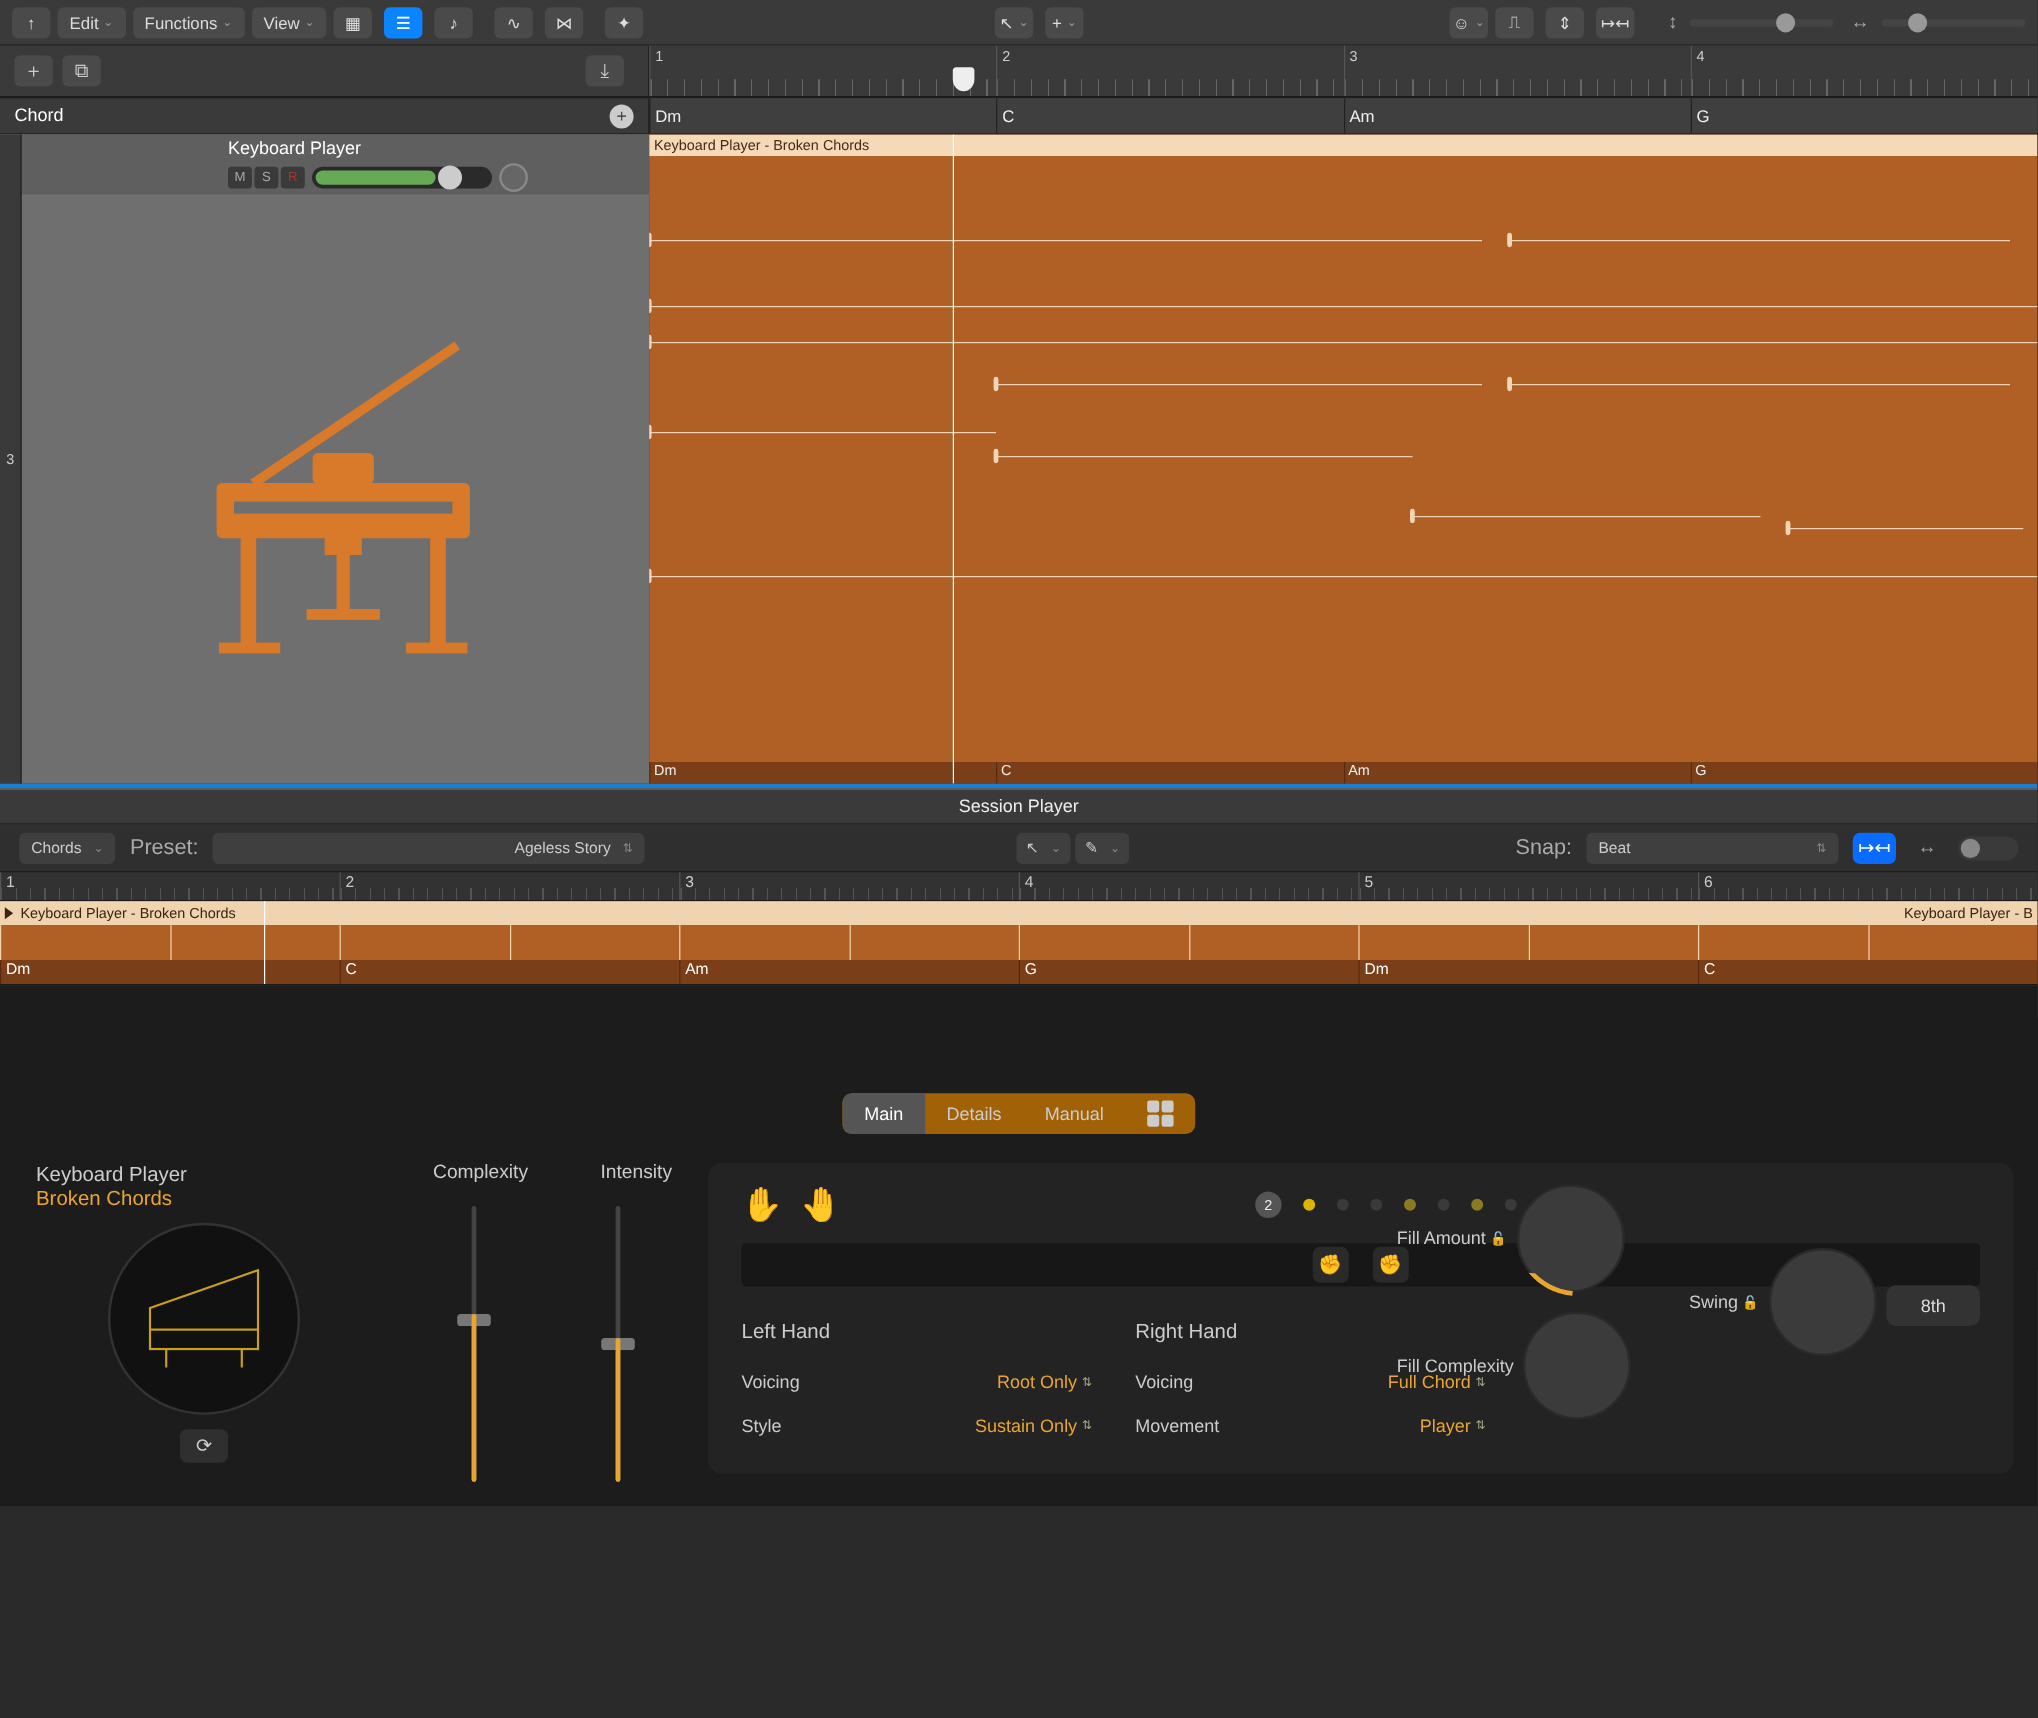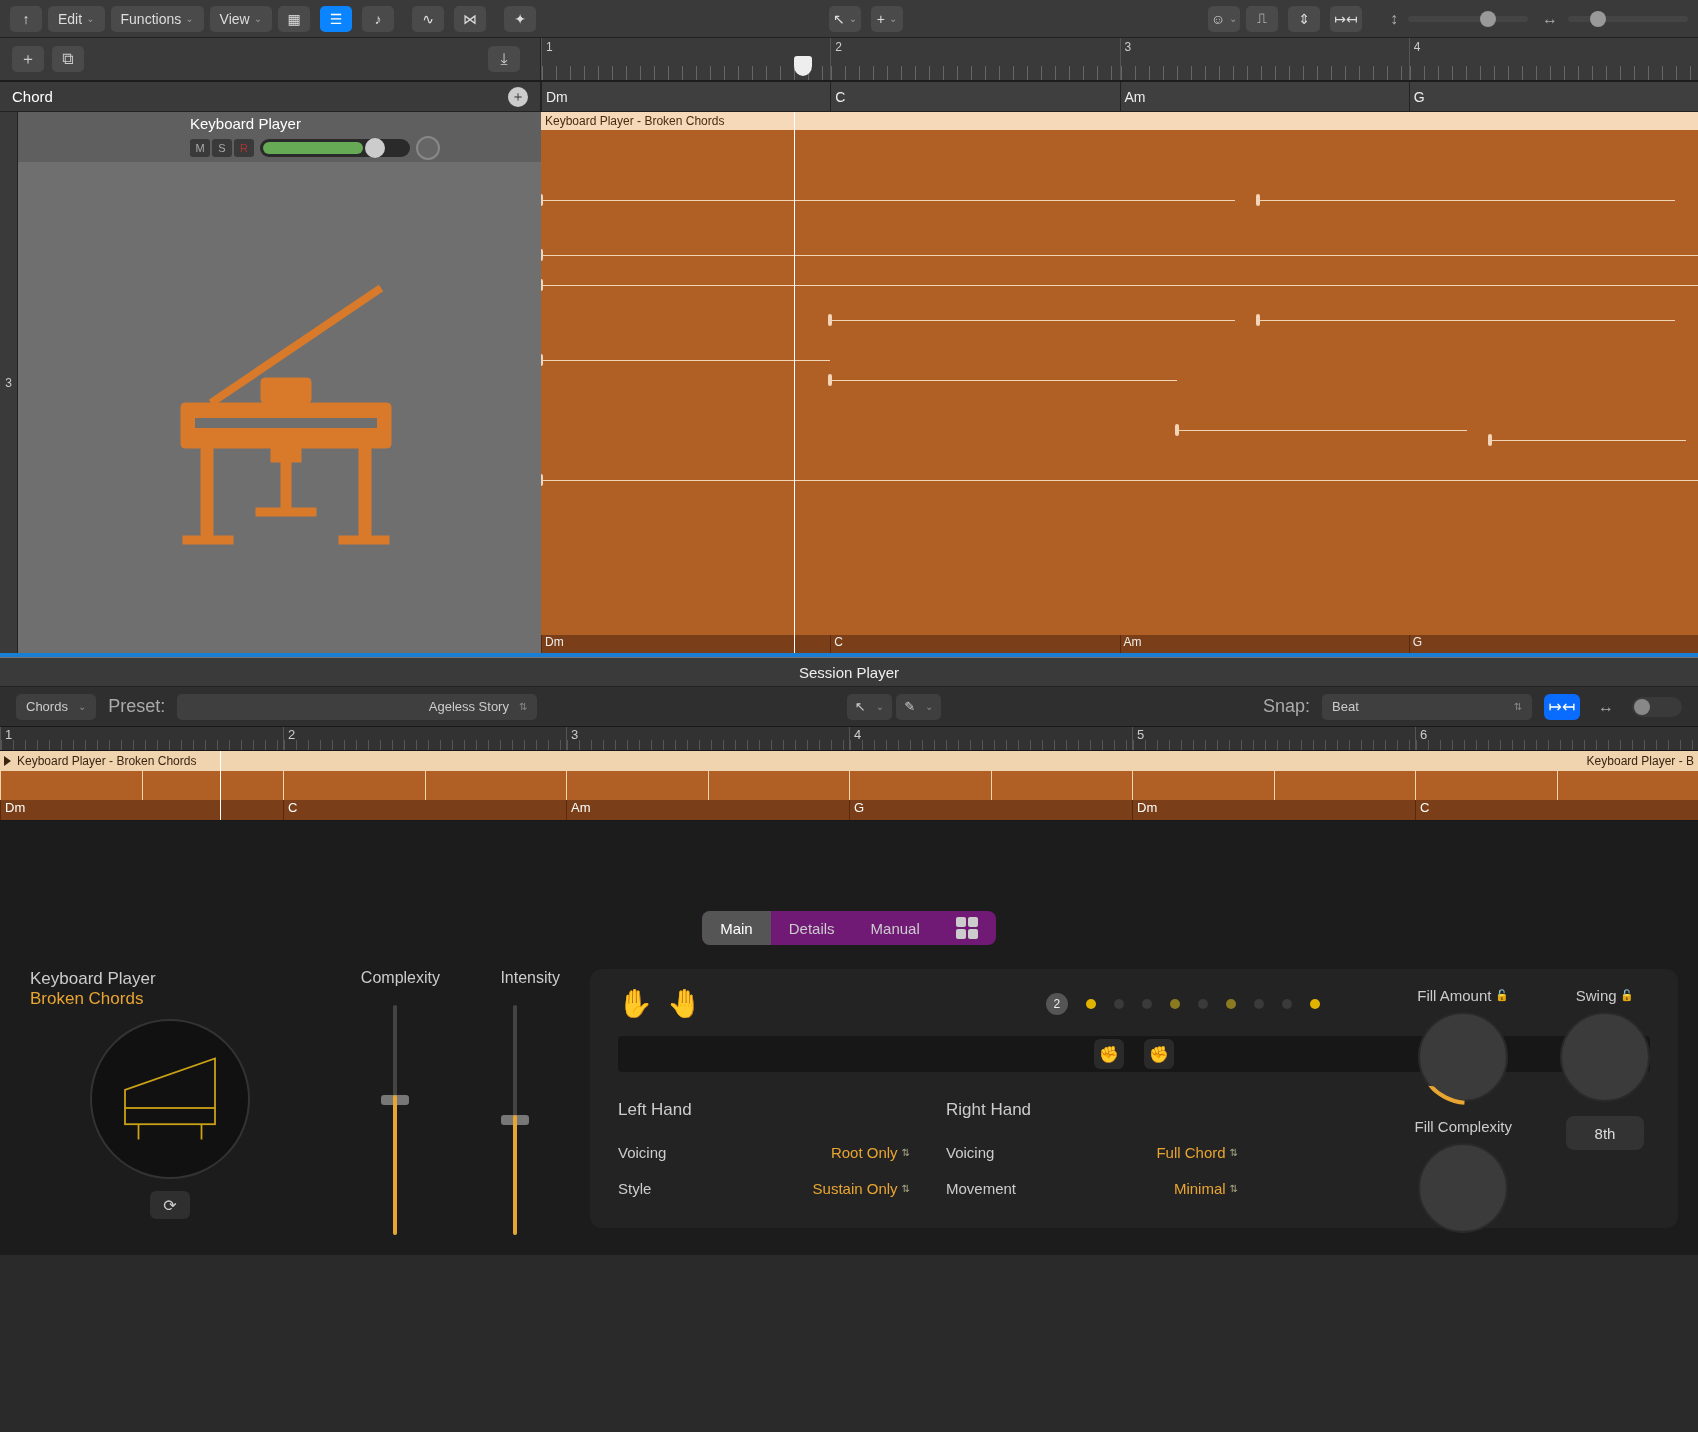--- a/index.html
+++ b/index.html
@@ -154,21 +154,21 @@
   border-bottom:5px solid transparent; border-left:7px solid #3a2410; margin-right:6px; }
 .sess-region-body { position:absolute; top:20px; left:0; right:0; height:30px; background:#b05f25;
   display:flex; }
 .sess-beat { flex:1; border-left:1px solid #f2d5b0; position:relative; }
 .sess-chord-row { position:absolute; bottom:0; left:0; right:0; height:20px; display:flex; background:#7a3f18; }
 .sess-chord-row div { flex:1; border-left:1px solid #5a2a10; color:#fff; font-size:13px; padding-left:4px; }
 .sess-playhead { position:absolute; left:220px; top:0; bottom:0; width:1px; background:#fff; z-index:3; }
 
 
 .bottom-panel { background:#1c1c1c; padding: 90px 20px 20px 20px; display:flex; flex-direction:column; }
-.mode-pill { align-self:center; display:flex; background:#701a75; border-radius:8px;
+.mode-pill { align-self:center; display:flex; background:#a16207; border-radius:8px;
   overflow:hidden; height:34px; margin-bottom: 24px; }
 .mode-pill button { border:none; background:transparent; color:#ccc; font-size:15px;
   padding:0 18px; cursor:pointer; display:flex; align-items:center; }
 .mode-pill button.sel { background:#555; color:#fff; }
 .mode-pill .grid-icon { width:22px;height:22px; display:grid; grid-template:1fr 1fr/1fr 1fr; gap:2px; }
 .mode-pill .grid-icon span { background:#ccc; border-radius:2px; }
 
 .bottom-row { display:flex; gap:30px; align-items:flex-start; }
 
 .player-block { width:300px; }
@@ -206,21 +206,21 @@
 .pattern-bar { height:36px; background:#171717; border-radius:4px; display:flex; gap:20px; align-items:center; justify-content:center; }
 .circ-btn { width:30px;height:30px;border-radius:6px;background:#2a2a2a; display:flex;align-items:center;justify-content:center; cursor:pointer; font-size:16px; }
 .hands-grid { display:flex; gap:36px; margin-top:12px; }
 .hand-col { flex:1; }
 .hand-col h4 { color:#ccc; font-size:17px; font-weight:500; margin-bottom:14px; }
 .hand-col .row { display:flex; justify-content:space-between; align-items:center; height:36px; color:#ccc; font-size:15px; }
 .hand-col .val { color:#e9a531; display:flex; align-items:center; gap:4px; cursor:pointer; }
 .hand-col .val .ud { font-size:10px; color:#aa8; }
 
 .right-knobs { position:absolute; right:28px; top:18px; display:flex; gap:48px; }
-.knob-col { display:flex; flex-direction:column; align-items:center; gap:8px; }
+.knob-col { display:flex; flex-direction:row; align-items:center; gap:8px; }
 .knob-lbl { font-size:15px; color:#ccc; display:flex; gap:4px; align-items:center; }
 .lock { font-size:11px; color:#888; }
 .big-knob { width:90px; height:90px; border-radius:50%; background:#3b3b3b;
   border:2px solid #2a2a2a; position:relative; }
 .big-knob::before { content:""; position:absolute; left:-5px; bottom:-5px; width:100px; height:100px;
   border:4px solid transparent; border-left-color:#e9a531; border-radius:50%;
   transform: rotate(-40deg); clip-path: polygon(0 50%, 0 100%, 50% 100%);
 }
 .big-knob.noarc::before { border-left-color: transparent; }
 .eighth-pill { width:78px; height:34px; border-radius:8px; background:#333;
@@ -600,21 +600,21 @@
           <div class="row">
             <span>Voicing</span>
             <span class="val">
                 <span>Full Chord</span>
                 <span class="ud">⇅</span>
               </span>
           </div>
           <div class="row">
             <span>Movement</span>
             <span class="val">
-                <span>Minimal</span>
+                <span>Player</span>
                 <span class="ud">⇅</span>
               </span>
           </div>
         </div>
       </div>
     </div>
   </div>
 </div>
 
 </body></html>

